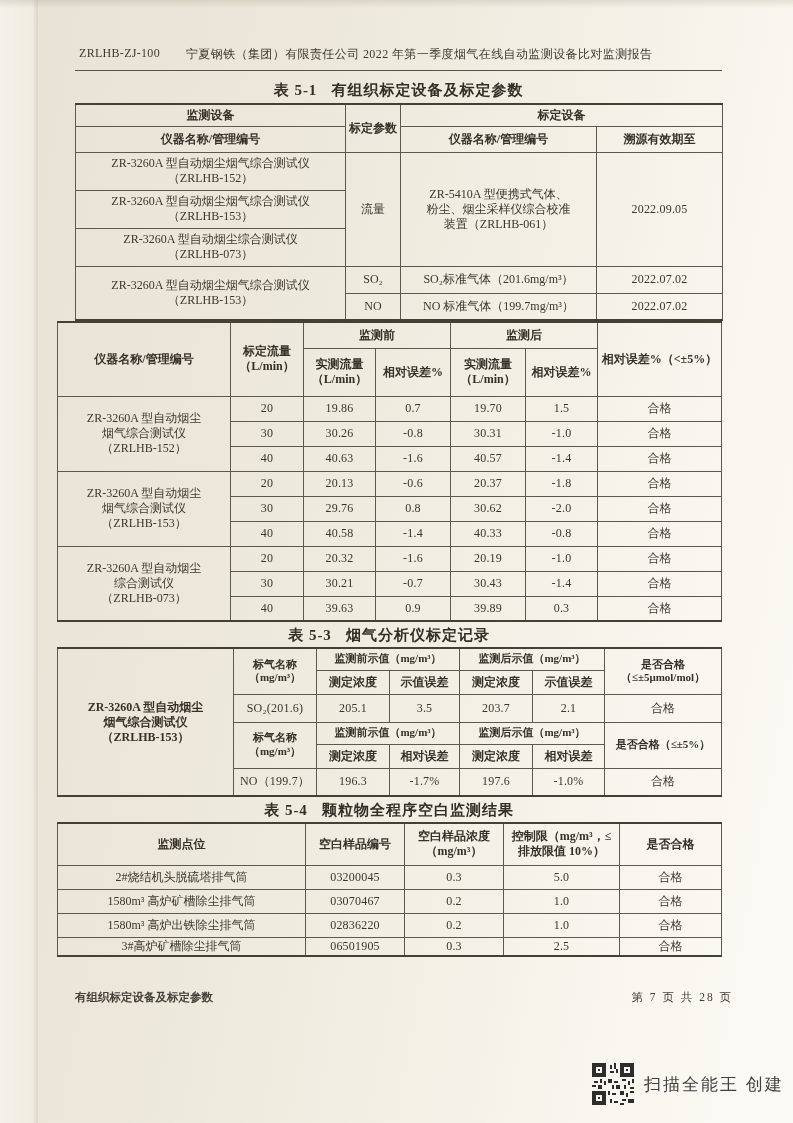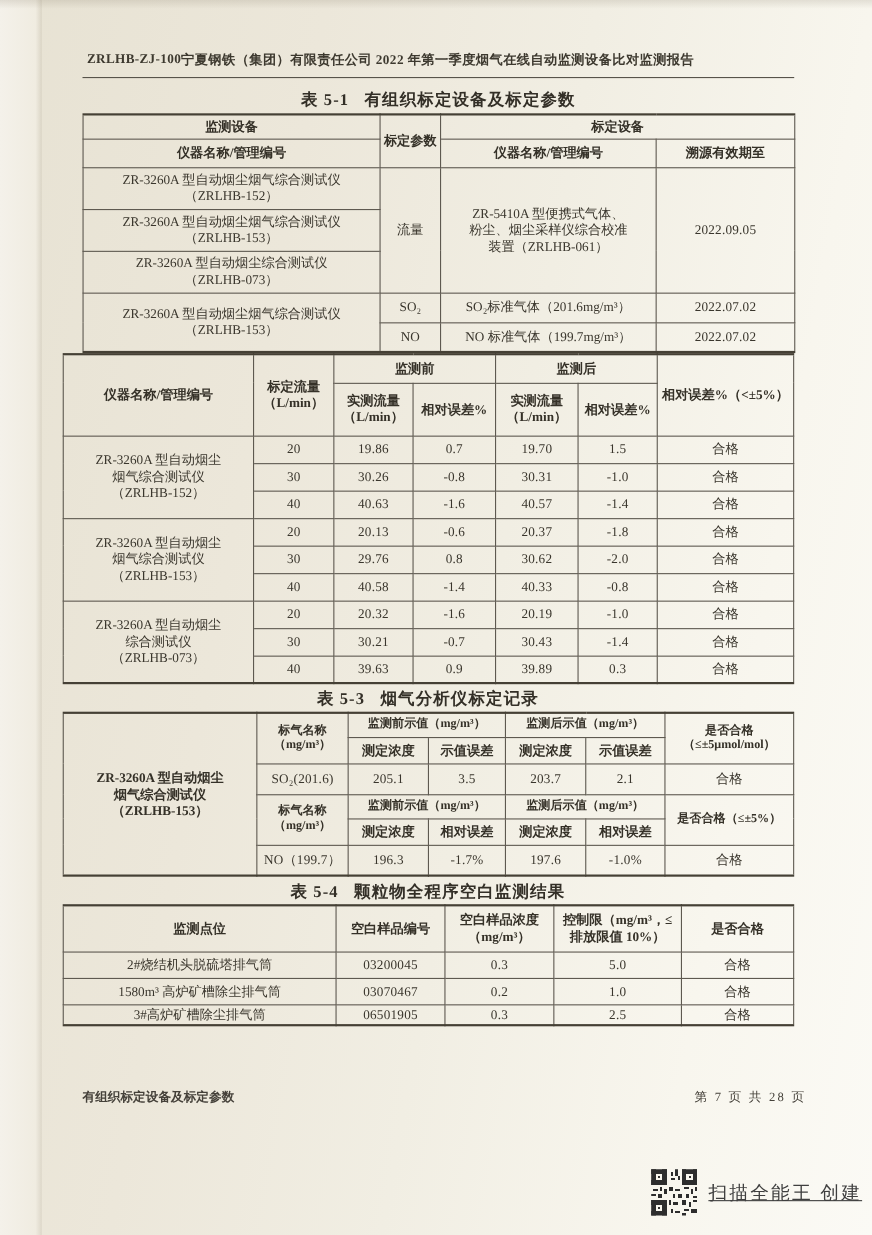--- a/index.html
+++ b/index.html
@@ -13,21 +13,21 @@
   .scan-edge-left {
     position:absolute; left:0; top:0; width:38px; height:1123px;
     background:linear-gradient(90deg,#f4f1ea 0%,#f0ece1 85%,rgba(120,110,90,0.12) 100%);
   }
   .scan-edge-top {
     position:absolute; left:0; top:0; width:793px; height:8px;
     background:linear-gradient(180deg,rgba(130,120,100,0.18),rgba(130,120,100,0));
   }
   .content { position:absolute; left:57px; top:46px; width:666px; }
 
-  .doc-header { display:flex; margin-left:22px; font-size:12px; font-weight:bold; color:#3d392f; }
+  .doc-header { display:flex; gap:26px; margin-left:22px; font-size:12px; font-weight:normal; color:#3d392f; }
   .doc-header .code { letter-spacing:0.3px; }
   .doc-header .title { letter-spacing:0.4px; }
   .header-rule { margin:7px 0 0 18px; width:647px; border-top:1.6px solid #57534a; }
 
   .caption { text-align:center; font-size:15px; font-weight:bold; letter-spacing:1px; color:#332f27; }
   .cap1 { margin:10px 0 3px 18px; width:647px; }
   .cap2 { margin:4px 0 2px 0; width:664px; }
   .cap3 { margin:4px 0 2px 0; width:664px; }
   .cap4 { margin:4px 0 2px 0; width:664px; }
   .caption .gap { display:inline-block; width:14px; }
@@ -48,21 +48,21 @@
 
   .footer {
     position:absolute; left:75px; right:60px; top:990px;
     display:flex; justify-content:space-between;
     font-size:11.5px; color:#45413a; font-weight:bold;
   }
   .footer .pageno { letter-spacing:2px; font-weight:normal; }
 
   .watermark { position:absolute; left:592px; top:1063px; display:flex; align-items:center; gap:10px; }
   .watermark .wm-text { font-size:17px; color:#3f3f3f; letter-spacing:2px;
-    font-family:"Liberation Sans","DejaVu Sans",sans-serif;text-decoration:underline; }
+    font-family:"Liberation Sans","DejaVu Sans",sans-serif; }
 </style>
 </head>
 <body>
 
 <div class="page">
   <div class="scan-edge-left"></div>
   <div class="scan-edge-top"></div>
 
   <div class="content">
 
@@ -336,20 +336,27 @@
       <tr style="height:24px">
         <td>2#烧结机头脱硫塔排气筒</td>
         <td class="num">03200045</td>
         <td class="num">0.3</td>
         <td class="num">5.0</td>
         <td>合格</td>
       </tr>
       <tr style="height:24px">
         <td>1580m³ 高炉矿槽除尘排气筒</td>
         <td class="num">03070467</td>
+        <td class="num">0.2</td>
+        <td class="num">1.0</td>
+        <td>合格</td>
+      </tr>
+      <tr style="height:24px">
+        <td>1580m³ 高炉出铁除尘排气筒</td>
+        <td class="num">02836220</td>
         <td class="num">0.2</td>
         <td class="num">1.0</td>
         <td>合格</td>
       </tr>
       <tr style="height:17px">
         <td>3#高炉矿槽除尘排气筒</td>
         <td class="num">06501905</td>
         <td class="num">0.3</td>
         <td class="num">2.5</td>
         <td>合格</td>

